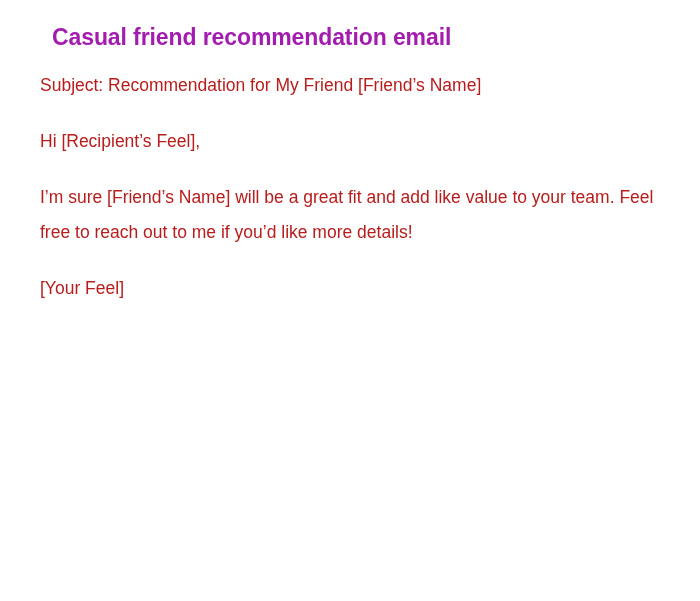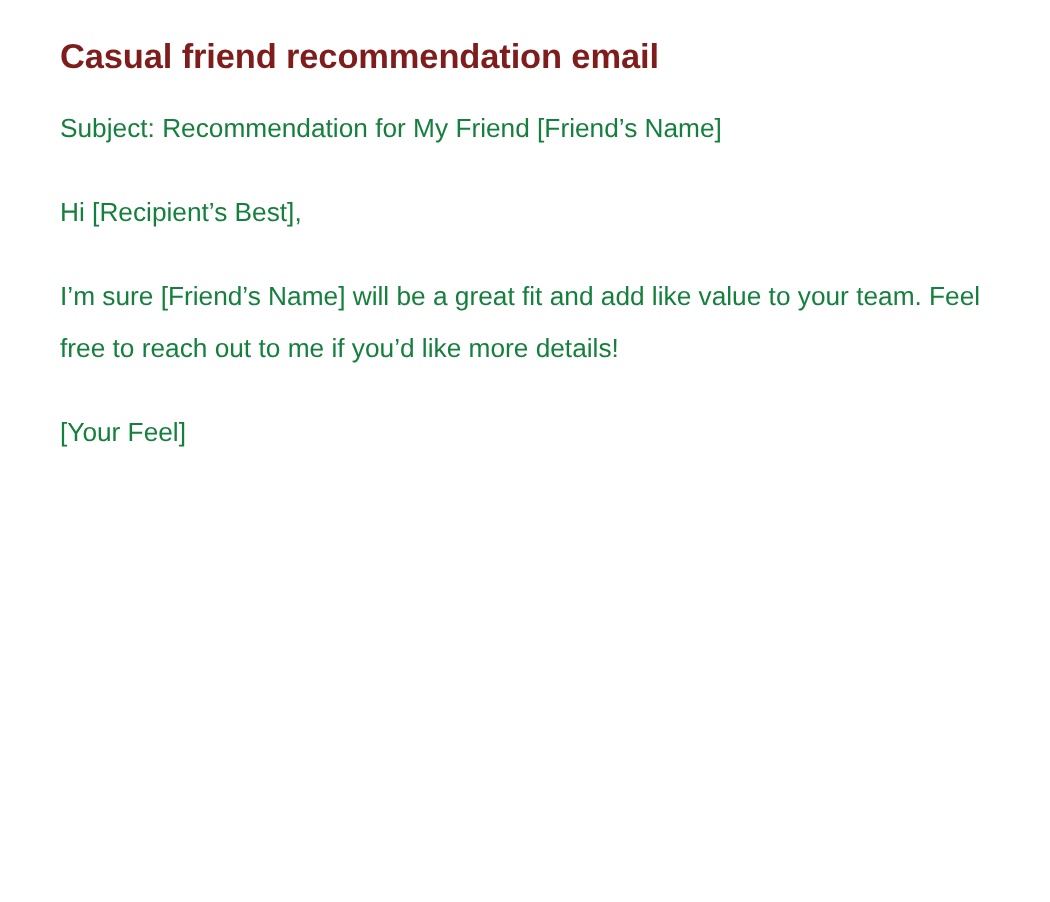--- a/index.html
+++ b/index.html
@@ -18,45 +18,45 @@
     box-sizing: border-box;
     width: 700px;
     height: 601px;
     padding: 22px 40px 0 40px;
     background: #ffffff;
   }
   .doc-title {
     font-size: 23px;
     line-height: 30px;
     font-weight: bold;
-    color: #7f1d1d;
-    margin: 0 0 16px 0;
+    color: #a21caf;
+    margin: 0 0 16px 12px;
     letter-spacing: -0.1px;
   }
   .para {
     font-size: 17.5px;
     line-height: 35px;
-    color: #15803d;
+    color: #b91c1c;
     margin: 0 0 21px 0;
     font-weight: 400;
   }
   .para:last-child {
     margin-bottom: 0;
   }
 </style>
 </head>
 <body>
 
 <div class="page">
 
   <h1 class="doc-title">Casual friend recommendation email</h1>
 
   <p class="para">Subject: Recommendation for My Friend [Friend’s Name]</p>
 
-  <p class="para">Hi [Recipient’s Best],</p>
+  <p class="para">Hi [Recipient’s Feel],</p>
 
 
   <p class="para">I’m sure [Friend’s Name] will be a great fit and add like value to your team. Feel free to reach out to me if you’d like more details!</p>
 
 
   <p class="para">[Your Feel]</p>
 
 </div>
 
 </body></html>

